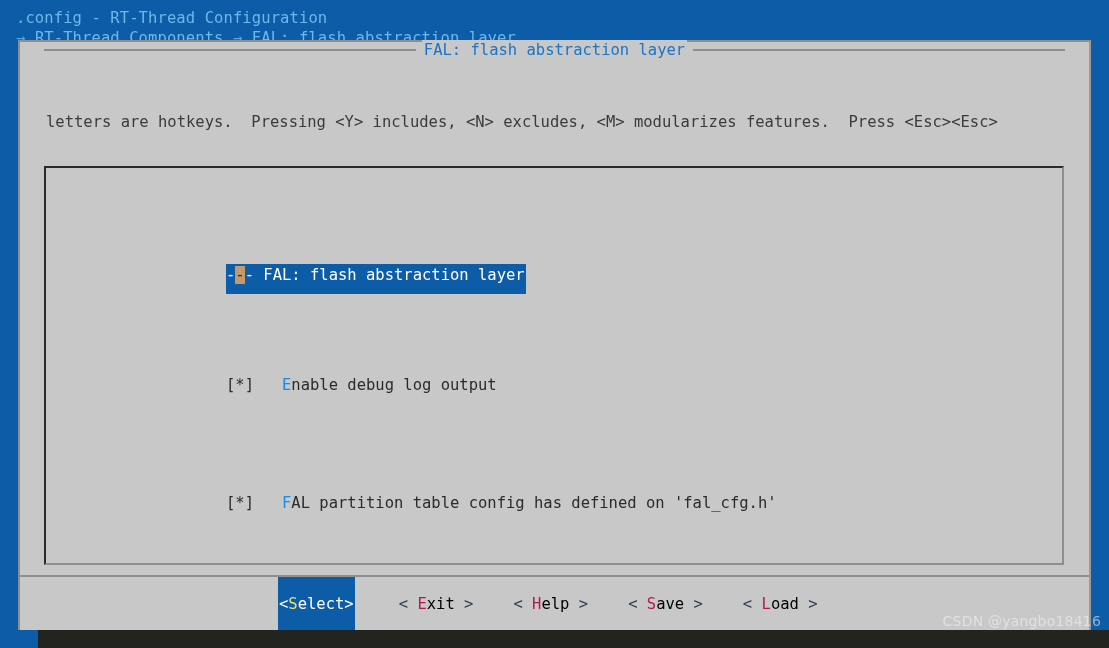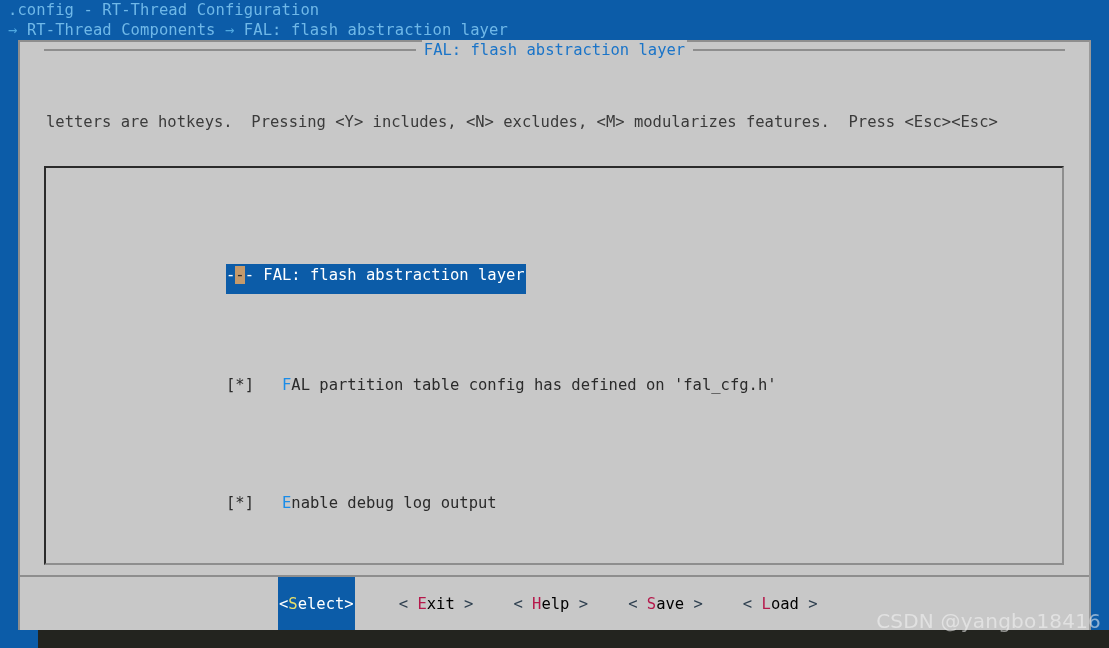--- a/index.html
+++ b/index.html
@@ -45,21 +45,21 @@
   }
 
   
   #header {
     position: absolute;
     left: 0;
     top: 0;
     width: 987px;
     height: 40px;
     color: #62b3e8;
-    padding: 0;
+    padding: 8px;
   }
   .hdr-line {
     height: 20px;
     line-height: 20px;
     padding-left: 8px;
     white-space: pre;
     letter-spacing: 0.1px;
   }
   #hdr-title { color: #6fb8e8; }
   #hdr-crumb { color: #6fb8e8; }
@@ -209,21 +209,21 @@
   .dlg-btn.active .brk { color: #ffffff; }
   .dlg-btn.active .lbl { color: #ffffff; }
   .dlg-btn.active .hk  { color: #e8e06a; }
 
   
   #watermark {
     position: absolute;
     right: 8px;
     bottom: 16px;
     color: rgba(245,245,245,0.55);
-    font-size: 20px;
+    font-size: 14px;
     font-family: "DejaVu Sans", "Liberation Sans", sans-serif;
     white-space: pre;
     letter-spacing: 0.2px;
   }
 </style>
 </head>
 <body>
 
 <div id="terminal">
 
@@ -246,24 +246,24 @@
       <div>capable</div>
     </div>
 
     <div id="list-box">
       <div id="list-inner">
 
         
         <div style="height:22px;line-height:22px;"><span class="menu-row selected"><span class="prefix">-</span><span class="cursor-cell">-</span><span class="prefix">- </span><span class="rest">FAL: flash abstraction layer</span></span></div>
 
         
+        <div class="menu-row"><span class="prefix">[*]   </span><span class="hotkey">E</span><span class="rest">nable debug log output</span></div>
+
+        
         <div class="menu-row"><span class="prefix">[*]   </span><span class="hotkey">F</span><span class="rest">AL partition table config has defined on 'fal_cfg.h'</span></div>
-
-        
-        <div class="menu-row"><span class="prefix">[*]   </span><span class="hotkey">E</span><span class="rest">nable debug log output</span></div>
 
         
         
 
         
         
 
       </div>
     </div>
 

